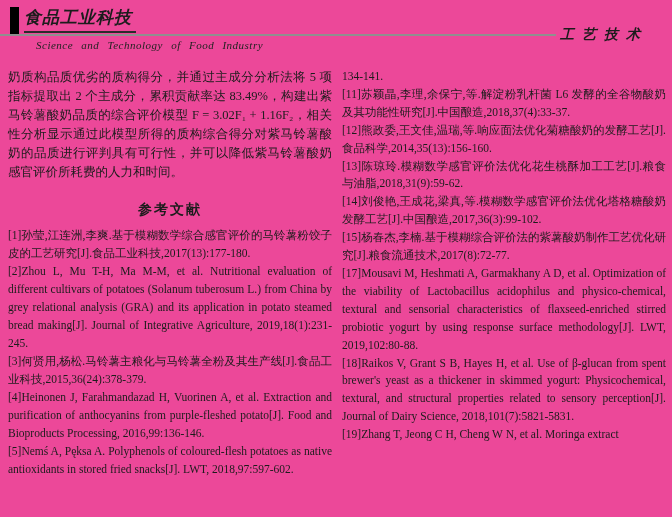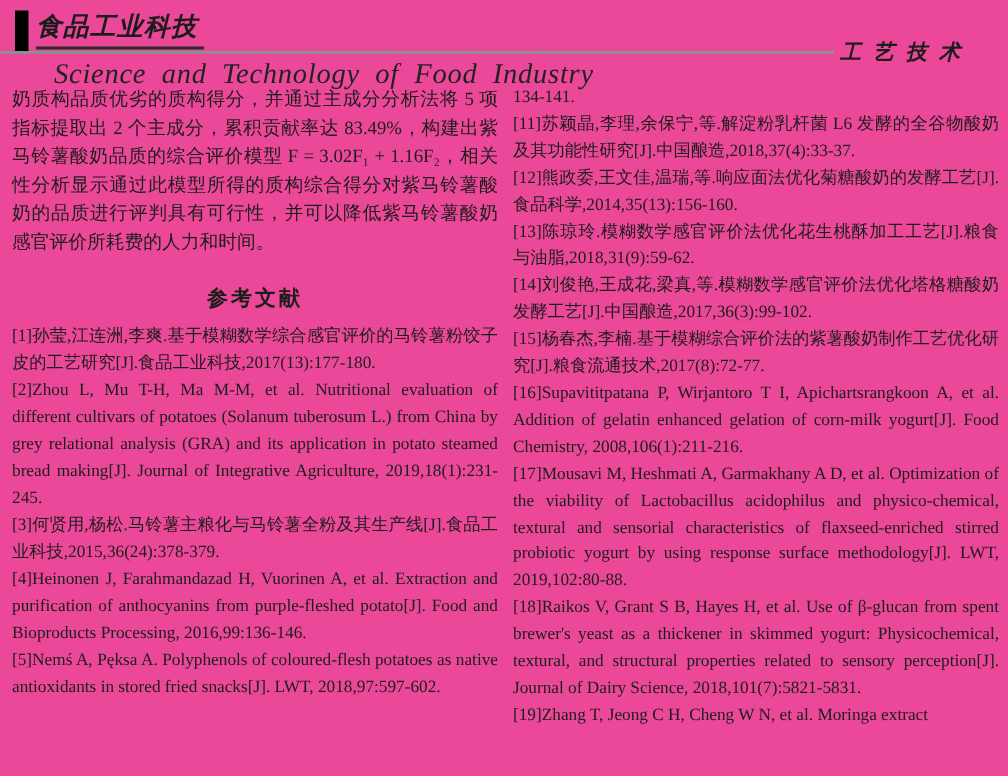--- a/index.html
+++ b/index.html
@@ -26,33 +26,33 @@
     border-bottom:2px solid #2a2a2a;
     padding:0 4px 2px 0;
     white-space:nowrap;
   }
   .header-rule {
     position:absolute; left:0; top:34px;
     width:556px; height:2px; background:#8f8f8f;
   }
   .logo-en {
     position:absolute; left:36px; top:39px;
-    font-style:italic; font-size:19px;
+    font-style:italic; font-size:11px;
     letter-spacing:0.5px; word-spacing:5px;
     color:#222; white-space:nowrap;text-align:right;
   }
   .section-label {
     position:absolute; left:560px; top:26px;
     font-size:14px; font-weight:bold; font-style:italic;
     letter-spacing:8px; white-space:nowrap;
   }
 
   
   .col {
-    position:absolute; top:57px;
+    position:absolute; top:68px;
     text-align:justify;
   }
   .col-left  { left:8px;   width:324px; }
   .col-right { left:342px; width:324px; }
 
   .intro {
     font-size:12.5px; line-height:19px;
     text-align:justify;
   }
   .refs-heading {
@@ -91,20 +91,19 @@
   </div>
 
   <div class="col col-right">
     <div class="ref">134-141.</div>
     <div>
         <div class="ref">[11]苏颖晶,李理,余保宁,等.解淀粉乳杆菌 L6 发酵的全谷物酸奶及其功能性研究[J].中国酿造,2018,37(4):33-37.</div>
         <div class="ref">[12]熊政委,王文佳,温瑞,等.响应面法优化菊糖酸奶的发酵工艺[J].食品科学,2014,35(13):156-160.</div>
         <div class="ref">[13]陈琼玲.模糊数学感官评价法优化花生桃酥加工工艺[J].粮食与油脂,2018,31(9):59-62.</div>
         <div class="ref">[14]刘俊艳,王成花,梁真,等.模糊数学感官评价法优化塔格糖酸奶发酵工艺[J].中国酿造,2017,36(3):99-102.</div>
         <div class="ref">[15]杨春杰,李楠.基于模糊综合评价法的紫薯酸奶制作工艺优化研究[J].粮食流通技术,2017(8):72-77.</div>
-        <div class="ref">[16]Supavititpatana P, Wirjantoro T I, Apichartsrangkoon A, et al. Addition of gelatin enhanced gelation of corn-milk yogurt[J]. Food Chemistry, 2008,106(1):211-216.</div>
         <div class="ref">[17]Mousavi M, Heshmati A, Garmakhany A D, et al. Optimization of the viability of Lactobacillus acidophilus and physico-chemical, textural and sensorial characteristics of flaxseed-enriched stirred probiotic yogurt by using response surface methodology[J]. LWT, 2019,102:80-88.</div>
         <div class="ref">[18]Raikos V, Grant S B, Hayes H, et al. Use of β-glucan from spent brewer's yeast as a thickener in skimmed yogurt: Physicochemical, textural, and structural properties related to sensory perception[J]. Journal of Dairy Science, 2018,101(7):5821-5831.</div>
         <div class="ref">[19]Zhang T, Jeong C H, Cheng W N, et al. Moringa extract</div>
       </div>
   </div>
 
 </div>
 
 </body></html>

